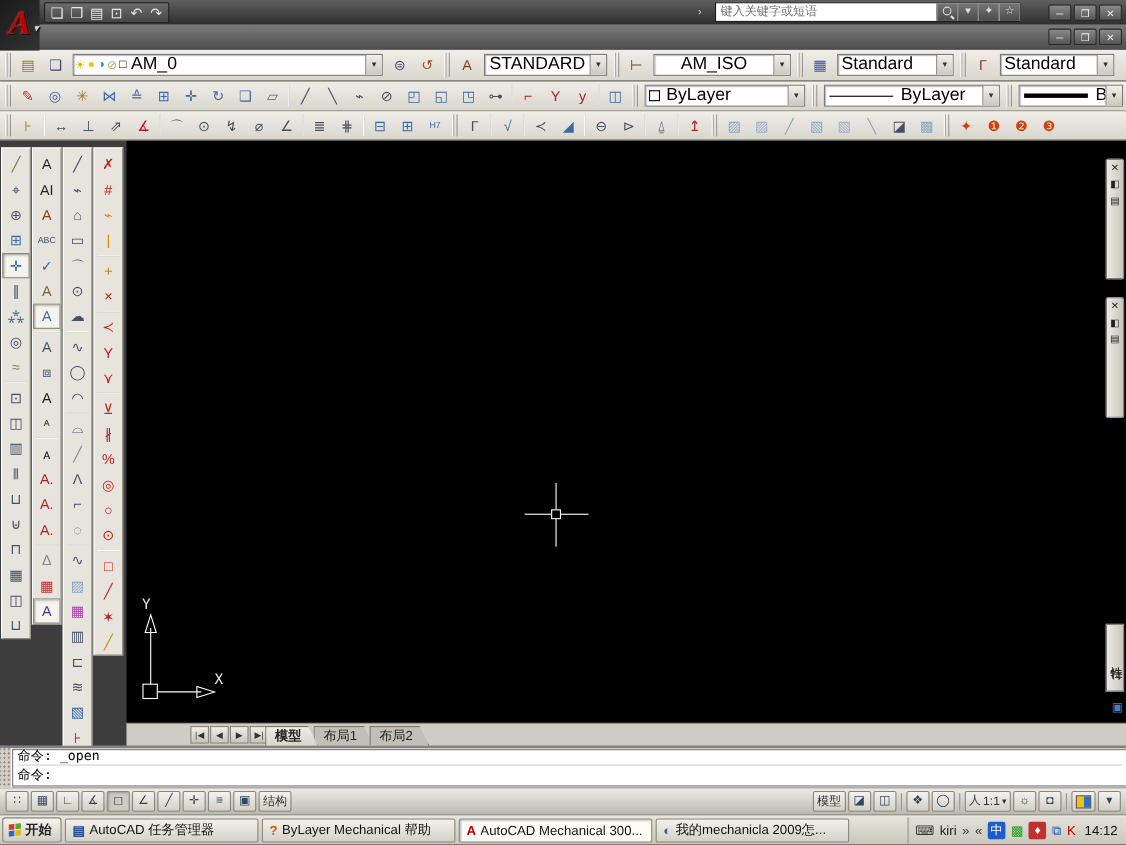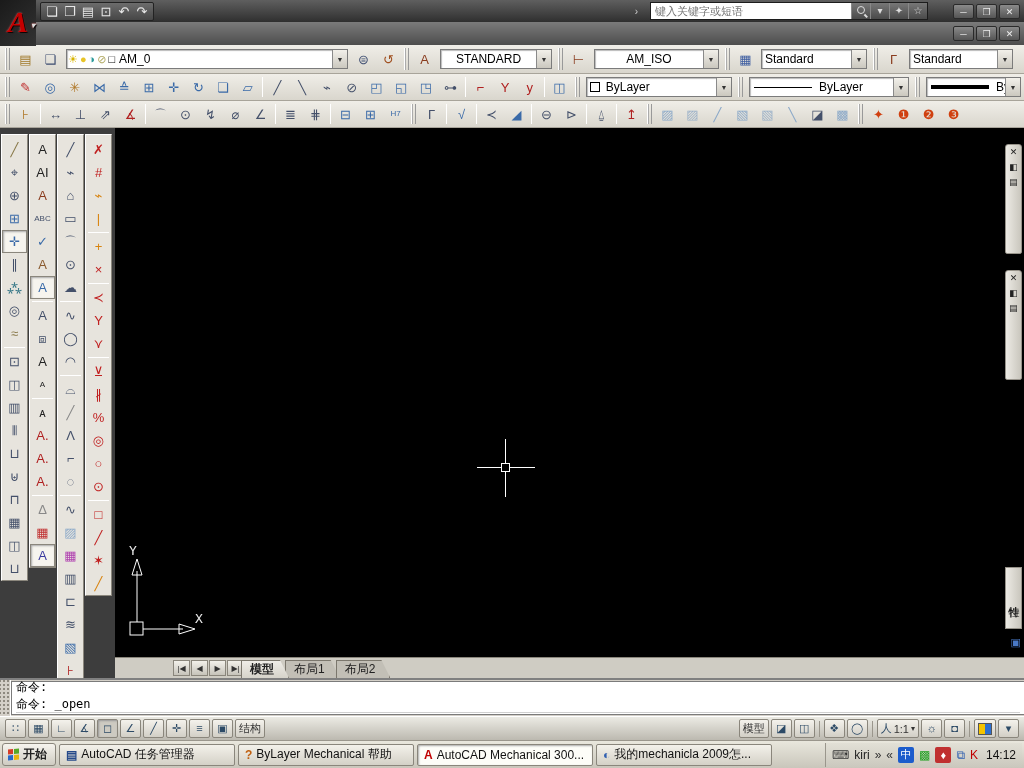--- a/index.html
+++ b/index.html
@@ -35,21 +35,21 @@
   .tbrow{display:flex;align-items:center;background:linear-gradient(#f0eee8,#d9d6cd);border-bottom:1px solid #a8a49a;white-space:nowrap;overflow:hidden;padding-left:2px}
   #row1{height:29px;flex:0 0 29px}
   #row2{height:27px;flex:0 0 27px}
   #row3{height:27px;flex:0 0 27px}
   .tb-handle{width:5px;height:80%;margin:0 3px;border-left:2px ridge #fff;border-right:1px solid #999}
   .tb-sep{width:1px;height:78%;background:#9a968c;border-right:1px solid #fff;margin:0 2px}
   .tbtn{position:relative;display:inline-flex;align-items:center;justify-content:center;width:25px;height:23px;border:1px solid transparent}
   .tbtn.pressed{background:#f6f4ee;border:1px solid #8a867c;box-shadow:inset 1px 1px 2px #aaa}
   .glyph{font-size:13px;line-height:1;color:#44505e}
   .combo{display:inline-flex;align-items:center;height:20px;background:#fff;border:1px solid #7b7b7b;box-shadow:inset 1px 1px 1px #bbb;margin:0 3px;overflow:hidden}
-  .combo-val{flex:1;padding:0 3px;font-size:12px;color:#000;overflow:hidden;white-space:nowrap}
+  .combo-val{flex:1;padding:0 3px;font-size:16px;color:#000;overflow:hidden;white-space:nowrap}
   .combo-btn{width:15px;height:100%;background:linear-gradient(#f2f0ea,#cbc8bf);border-left:1px solid #8a8a8a;color:#333;font-size:7px;display:flex;align-items:center;justify-content:center}
   .combo-lead{font-size:11px;margin:0 1px}
   .swatch{width:10px;height:10px;border:1px solid #000;margin:0 3px;display:inline-block}
   .lt-line{display:inline-block;width:58px;height:1px;background:#000;margin:0 4px}
   .lt-line.thick{height:4px}
 
   
   #main{flex:1;display:flex;background:#474747;min-height:0}
   #leftrail{width:115px;flex:0 0 115px;display:flex;gap:1px;background:#3d3d3d;padding:6px 0 0 1px}
   .vcol{width:27px;background:#e7e4dd;border:1px solid #fff;border-right-color:#8b877d;border-bottom-color:#8b877d;display:flex;flex-direction:column;align-items:center;align-self:flex-start;padding-top:3px}
@@ -733,22 +733,22 @@
           <span class="tab active">模型</span>
           <span class="tab">布局1</span>
           <span class="tab">布局2</span>
         </div>
     </div>
   </div>
 
   <div id="cmdline">
     <div id="cmd-grip"></div>
     <div id="cmd-lines">
+        <div class="cmd-line history">命令: _open</div>
         <div class="cmd-line">命令:</div>
-        <div class="cmd-line history">命令: _open</div>
       </div>
   </div>
 
   <div id="statusbar">
     <div id="status-left">
         <span class="stbtn">
           <span class="glyph">∷</span>
         </span>
         <span class="stbtn">
           <span class="glyph">▦</span>

